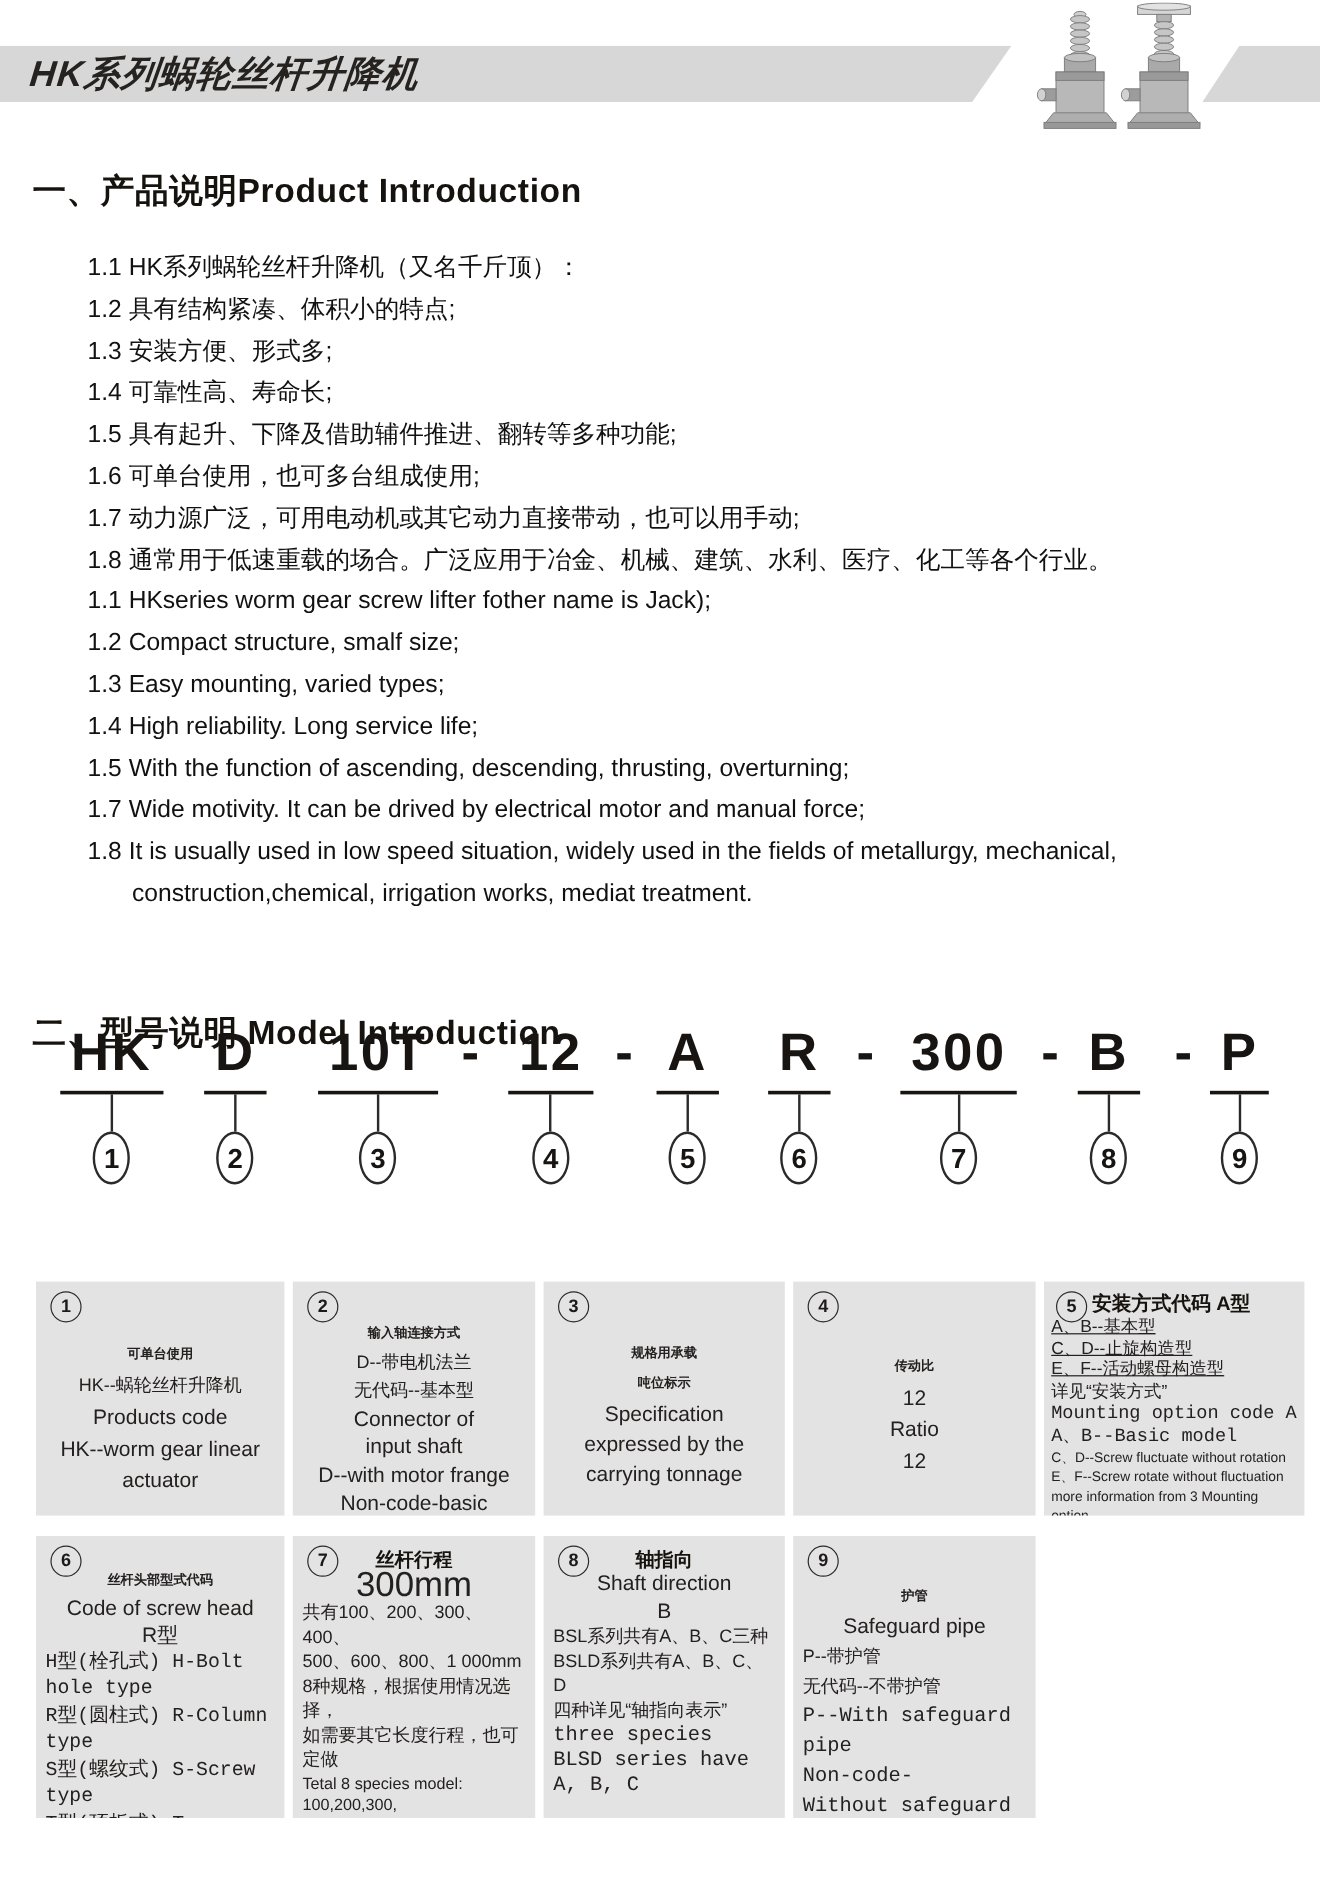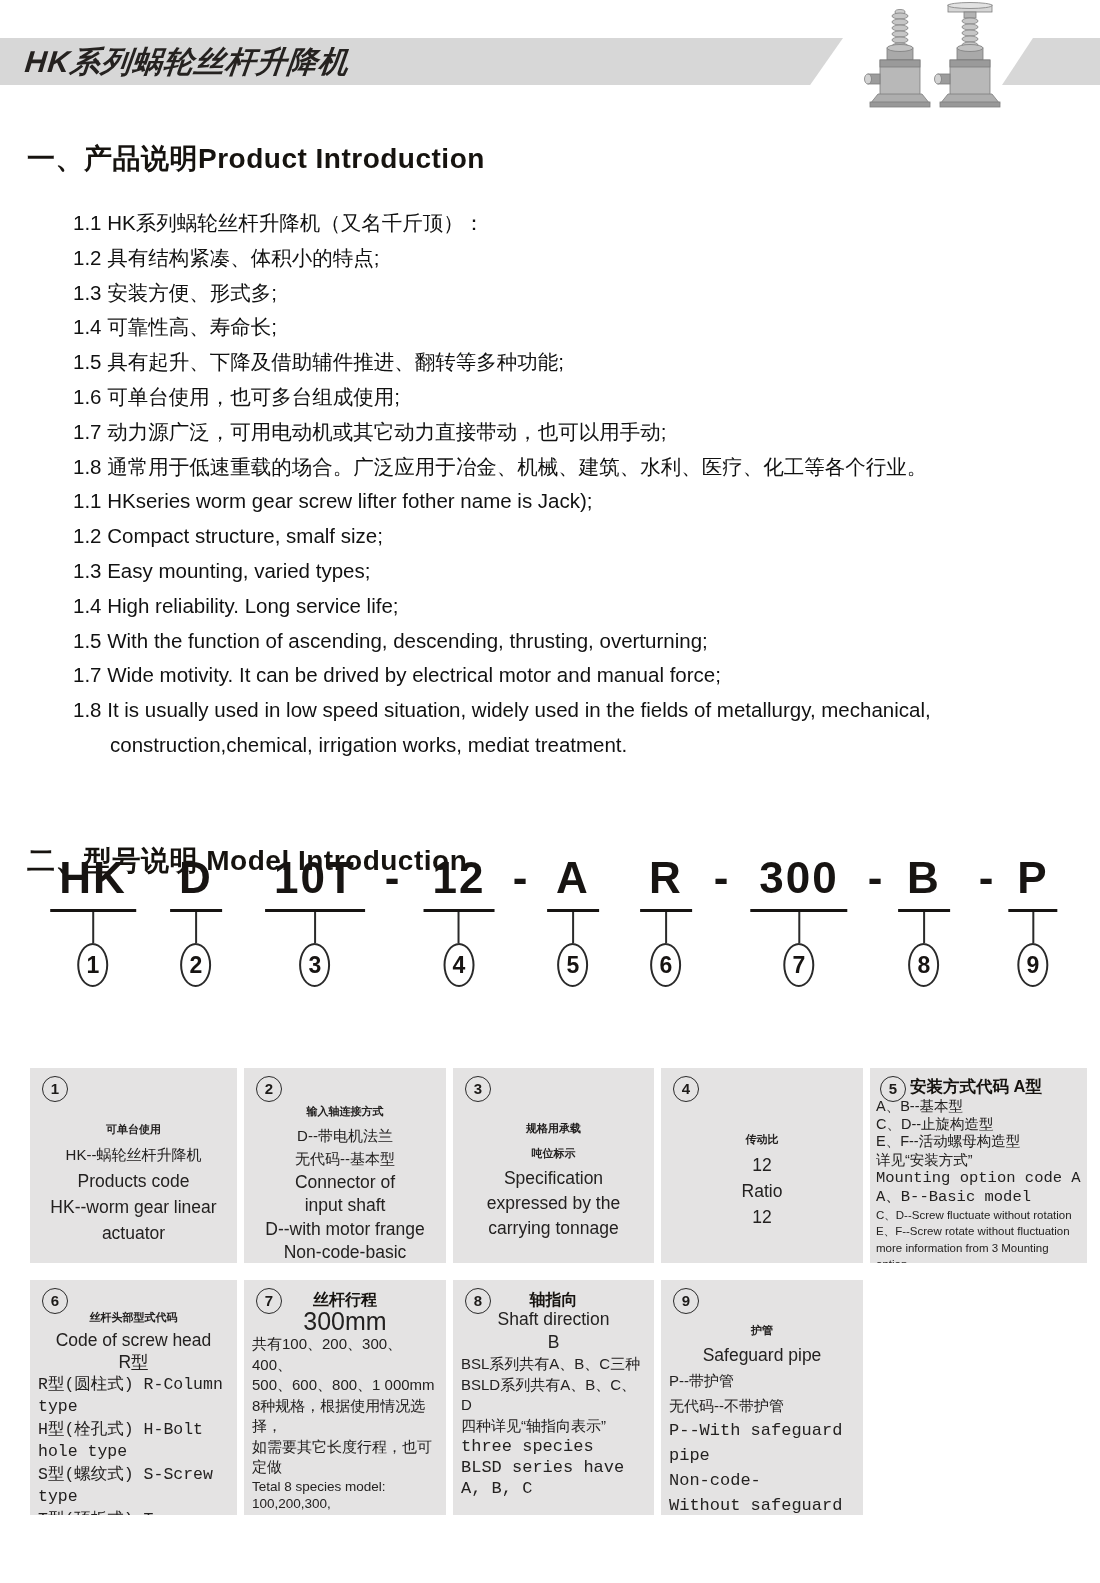--- a/index.html
+++ b/index.html
@@ -42,24 +42,24 @@
   .box{background:#e4e3e3;overflow:hidden;box-sizing:border-box;padding:0 8px;}
   .box-head{position:relative;height:32px;}
   .num-circle{position:absolute;left:4px;top:8px;width:24px;height:24px;border:1.6px solid #2a2a2a;
               border-radius:50%;font-size:15px;font-weight:bold;text-align:center;line-height:24px;
               color:#1d1b19;background:transparent;}
   .box-title{display:block;text-align:center;font-weight:bold;font-size:16px;padding-top:10px;color:#16130f;}
   .ln{color:#232120;}
   .cb{text-align:center;font-weight:bold;font-size:11px;}
   .c{text-align:center;font-size:15px;}
   .ce{text-align:center;font-size:17.5px;}
-  .cbig{text-align:center;font-size:25px;}
+  .cbig{text-align:center;font-size:29px;}
   .l{text-align:left;font-size:15px;}
   .le{text-align:left;font-size:17px;font-family:Liberation Mono, monospace;}
-  .lu{text-align:left;font-size:14.5px;}
+  .lu{text-align:left;font-size:14.5px;text-decoration:underline;}
   .ls{text-align:left;font-size:11.5px;}
   .lse{text-align:left;font-size:13.5px;}
 
   .box1 .lines{margin-top:16px}.box1 .ln{line-height:26px}
   .box2 .ln{line-height:23.5px}
   .box3 .lines{margin-top:16px}.box3 .ln{line-height:25px}
   .box4 .lines{margin-top:26px}.box4 .ln{line-height:26px}
   .box5{padding:0 6px}
   .box5 .box-head{height:30px}
   .box5 .box-title{text-align:left;padding:8px 0 0 34px;font-size:16.5px;}
@@ -246,22 +246,22 @@
         </div>
       </div>
       <div class="box box6">
         <div class="box-head">
           <span class="num-circle">6</span>
         </div>
         <div class="lines">
           <div class="ln cb">丝杆头部型式代码</div>
           <div class="ln ce">Code of screw head</div>
           <div class="ln ce">R型</div>
+          <div class="ln le">H型(栓孔式) H-Bolt hole type</div>
           <div class="ln le">R型(圆柱式) R-Column type</div>
-          <div class="ln le">H型(栓孔式) H-Bolt hole type</div>
           <div class="ln le">S型(螺纹式) S-Screw type</div>
           <div class="ln le">T型(顶板式) T-Copinhg type</div>
         </div>
       </div>
       <div class="box box7">
         <div class="box-head">
           <span class="num-circle">7</span>
           <span class="box-title">丝杆行程</span>
         </div>
         <div class="lines">

